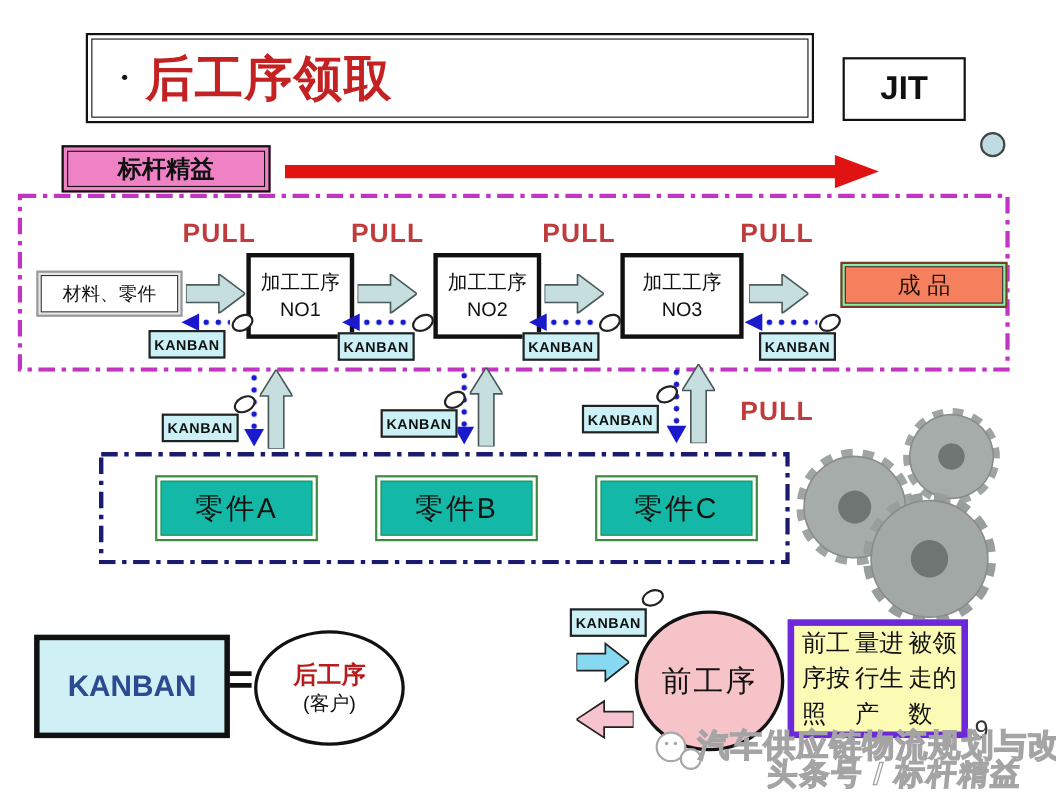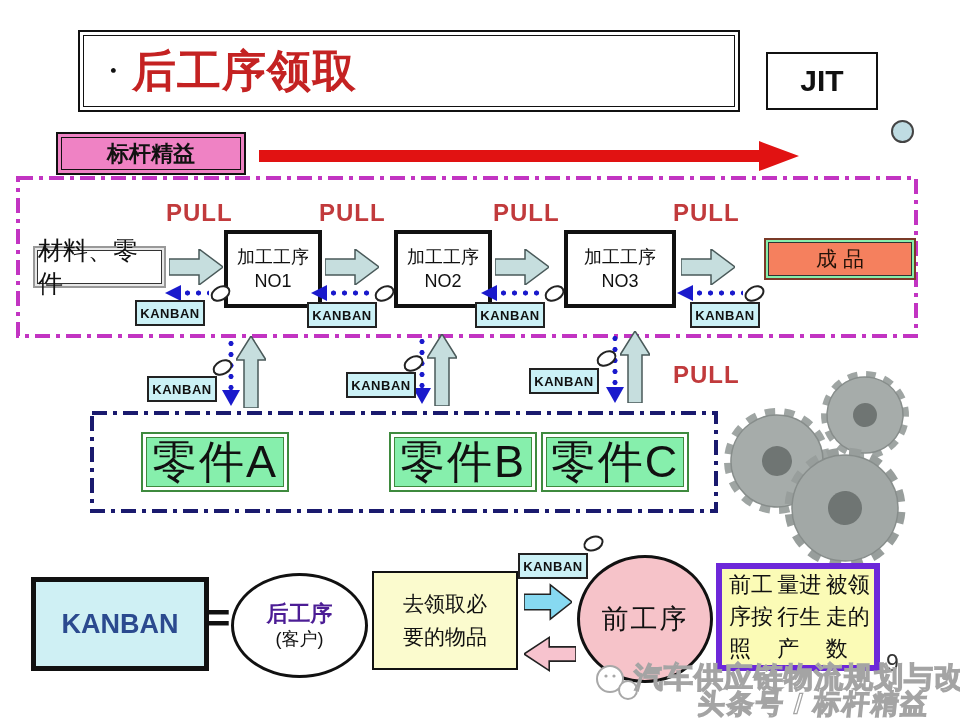--- a/index.html
+++ b/index.html
@@ -22,21 +22,21 @@
              display:flex; align-items:center; justify-content:center; font-size:30px; font-weight:600; color:#111; }
   .dot-circle { left:891px; top:120px; width:23px; height:23px; border-radius:50%;
                 background:#BFDCE2; border:2px solid #444; }
 
   .flow-label { left:56px; top:132px; width:190px; height:43px; background:#EF82C4; }
   .flow-label .inner { background:#EF82C4; font-size:22px; font-weight:bold; color:#111; }
 
   .pull { position:absolute; color:#C13A3C; font-size:24px; font-weight:600; letter-spacing:1px; }
 
   .materials-box { left:33px; top:246px; width:133px; height:42px; border:2px solid #999; background:#e8e8e8; padding:2px; }
-  .materials-box .inner { border:1px solid #333; background:#fff; font-size:25px; color:#111; }
+  .materials-box .inner { border:1px solid #333; background:#fff; font-size:17px; color:#111; }
 
   .proc-box { position:absolute; width:98px; height:78px; border:4px solid #111; background:#fff;
               display:flex; flex-direction:column; align-items:center; justify-content:center;
               font-size:18px; color:#111; line-height:1.35; }
 
   .finished-box { left:764px; top:238px; width:152px; height:42px; border:2px solid #7a3a28; background:#86efac; padding:2px; }
   .finished-box .inner { border:1px solid #333; background:#F5805E; font-size:21px; letter-spacing:6px; color:#221108; padding-left:6px; }
 
   .kanban-tag { position:absolute; width:70px; height:26px; background:#CBF1F6; border:2px solid #222;
                 display:flex; align-items:center; justify-content:center;
@@ -52,32 +52,32 @@
           transform:rotate(-28deg); flex:none; }
 
   .vret { position:absolute; width:24px; z-index:4; }
   .vret .vdots { position:absolute; left:9px; top:0; width:6px;
                  background:radial-gradient(circle,#1A1ACC 2.3px,transparent 2.8px) 0 0/6px 11px repeat-y; }
   .vret .vtri { position:absolute; left:3px; width:0; height:0; border-left:9px solid transparent;
                 border-right:9px solid transparent; border-top:16px solid #1A1ACC; }
   .vret .card { position:absolute; }
 
   .part-box { position:absolute; width:148px; height:60px; border:2px solid #3E8A3E; background:#fff; padding:3px; }
-  .part-box .inner { width:100%; height:100%; border:1px solid #3E8A3E; background:#86efac;
+  .part-box .inner { width:100%; height:100%; border:1px solid #3E8A3E; background:#14b8a6;
                      display:flex; align-items:center; justify-content:center;
-                     font-size:45px; color:#111; letter-spacing:2px; }
+                     font-size:26px; color:#111; letter-spacing:2px; }
 
   .rules-box { left:31px; top:577px; width:178px; height:94px; border:5px solid #111; background:#CFF0F4;
                display:flex; flex-direction:column; align-items:center; justify-content:center;
                color:#2B4A8F; font-size:27px; font-weight:bold; line-height:1.2; }
   .equals { left:207px; top:596px; font-size:40px; font-weight:bold; color:#111; }
 
   .customer-ellipse { left:231px; top:573px; width:137px; height:105px; border:3px solid #111; border-radius:50%;
                       background:#fff; display:flex; flex-direction:column; align-items:center; justify-content:center; line-height:1.3; }
-  .customer-ellipse .l1 { color:#4c1d95; font-size:22px; font-weight:bold; }
+  .customer-ellipse .l1 { color:#b91c1c; font-size:22px; font-weight:bold; }
   .customer-ellipse .l2 { color:#111; font-size:18px; }
 
   .pickup-box { left:372px; top:571px; width:146px; height:99px; border:2px solid #111; background:#FBFBCE;
                 display:flex; flex-direction:column; align-items:center; justify-content:center;
                 font-size:21px; color:#111; line-height:1.55; }
 
   .front-circle { left:577px; top:555px; width:136px; height:128px; border:3px solid #111; border-radius:50%;
                   background:#F6C3C9; display:flex; align-items:center; justify-content:center;
                   font-size:27px; font-weight:normal; color:#111; letter-spacing:2px; }
 
@@ -216,21 +216,21 @@
   <div class="kanban-tag" style="left:147px; top:376px;">KANBAN</div>
   <div class="kanban-tag" style="left:346px; top:372px;">KANBAN</div>
   <div class="kanban-tag" style="left:529px; top:368px;">KANBAN</div>
   <span class="pull" style="left:673px; top:361px;">PULL</span>
 
   <div class="part-box" style="left:141px; top:432px;">
     <div class="inner">
         <span>零件A</span>
       </div>
   </div>
-  <div class="part-box" style="left:341px; top:432px;margin-left:48px;">
+  <div class="part-box" style="left:341px; top:432px;">
     <div class="inner">
         <span>零件B</span>
       </div>
   </div>
   <div class="part-box" style="left:541px; top:432px;">
     <div class="inner">
         <span>零件C</span>
       </div>
   </div>
 
@@ -253,24 +253,20 @@
   </svg>
 
   <div class="abs rules-box">
     <span>KANBAN</span>
   </div>
   <span class="abs equals">=</span>
   <div class="abs customer-ellipse">
     <span class="l1">后工序</span>
     <span class="l2">(客户)</span>
   </div>
-  <div class="abs pickup-box">
-    <span>去领取必</span>
-    <span>要的物品</span>
-  </div>
 
   <div class="kanban-tag" style="left:518px; top:553px; z-index:6;">KANBAN</div>
   <div class="abs card" style="left:583px; top:536px; transform:rotate(-22deg); z-index:7;"></div>
 
   <svg class="abs" style="left:524px; top:581px; z-index:3;" width="48" height="42" viewBox="0 0 62 44">
     <polygon points="0,12 34,12 34,0 62,22 34,44 34,32 0,32" fill="#87D9F1" stroke="#222" stroke-width="2"></polygon>
   </svg>
   <svg class="abs" style="left:524px; top:632px; z-index:3;" width="52" height="44" viewBox="0 0 66 42">
     <polygon points="66,12 32,12 32,0 0,21 32,42 32,30 66,30" fill="#F7C3CE" stroke="#222" stroke-width="2"></polygon>
   </svg>

